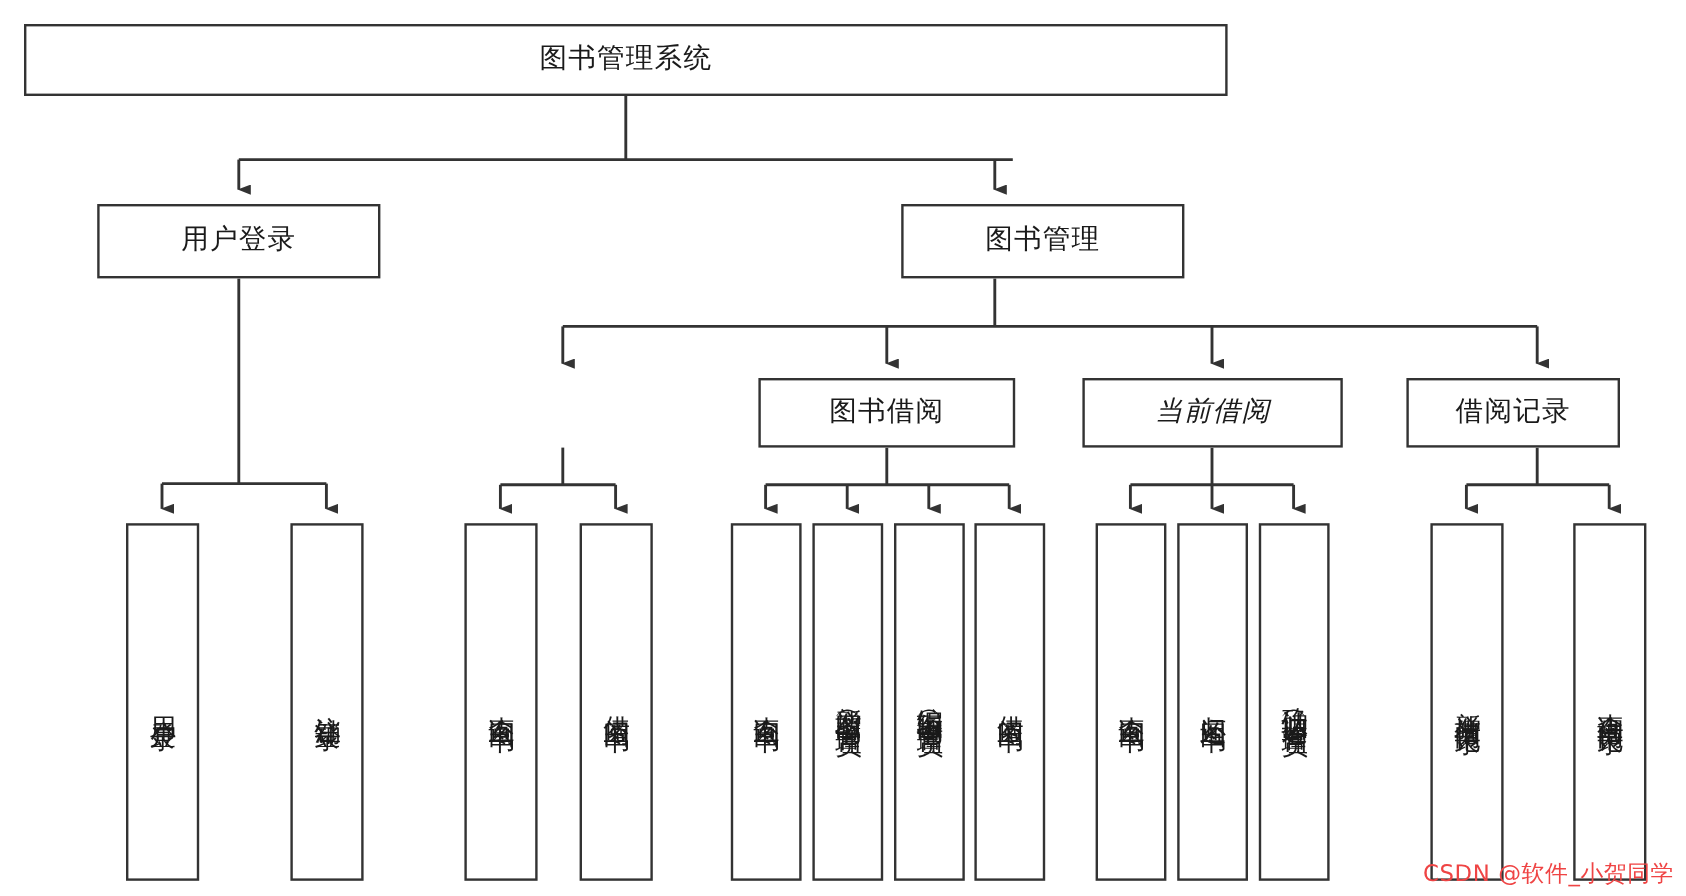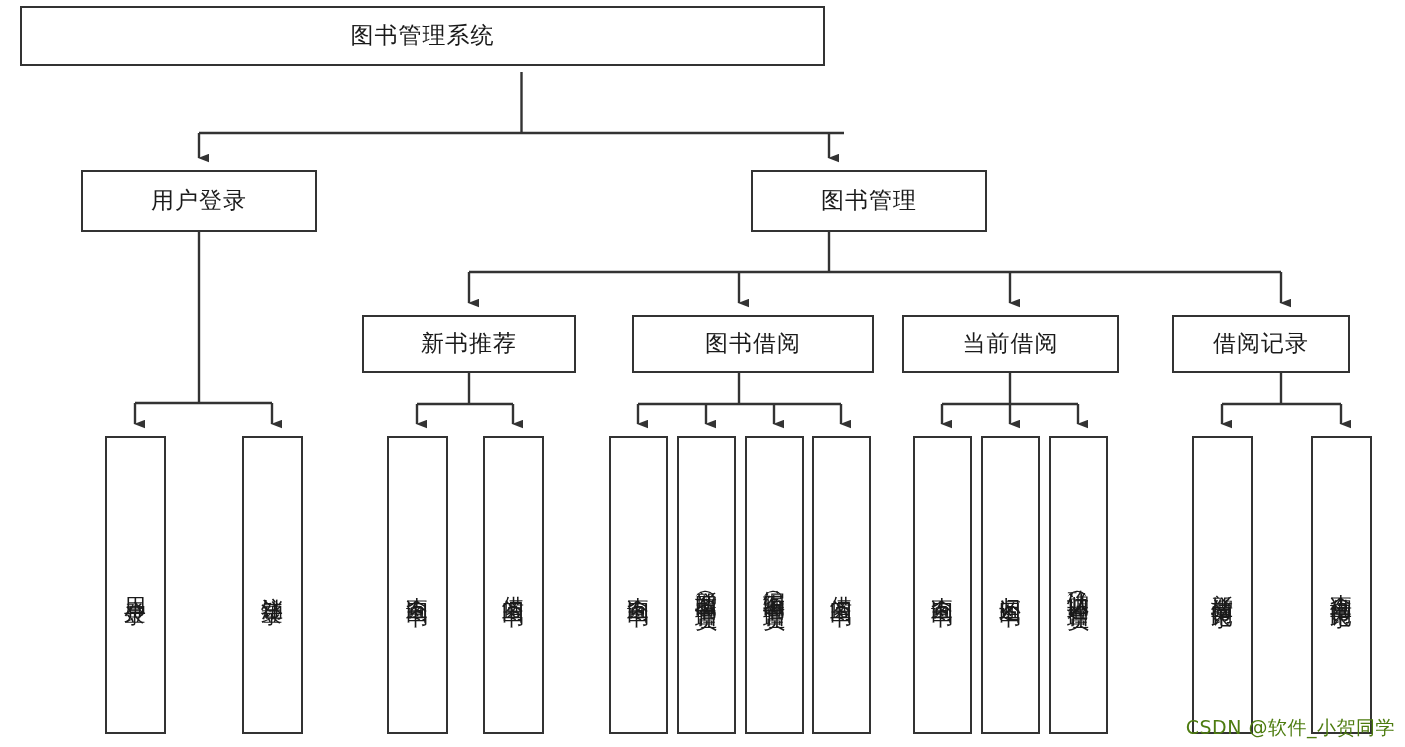--- a/index.html
+++ b/index.html
@@ -46,21 +46,21 @@
     line-height:1.32;
     letter-spacing:3px;
     white-space:nowrap;
     color:#1a1a1a;
   }
   .watermark{
     position:absolute;
     right:10px;
     bottom:6px;
     font-size:19px;
-    color:#4d7c0f;
+    color:#ef4444;
     letter-spacing:0.5px;
     white-space:nowrap;
     font-family:"DejaVu Sans","Liberation Sans",sans-serif;
   }
 </style>
 </head>
 <body>
 
 <div id="stage">
 
@@ -107,38 +107,35 @@
       <path d="M1010,404 L1010,424" marker-end="url(#ah)"></path>
       <path d="M1078,404 L1078,424" marker-end="url(#ah)"></path>
 
       <path d="M1281,373 L1281,404"></path>
       <path d="M1222,404 L1341,404"></path>
       <path d="M1222,404 L1222,424" marker-end="url(#ah)"></path>
       <path d="M1341,404 L1341,424" marker-end="url(#ah)"></path>
     </g>
   </svg>
 
-  <div class="node horiz" style="left:20px;top:6px;width:805px;height:60px;">
+  <div class="node horiz" style="left:20px;top:20px;width:1003px;height:60px;">
     <span>图书管理系统</span>
   </div>
 
   <div class="node horiz" style="left:81px;top:170px;width:236px;height:62px;">
     <span>用户登录</span>
   </div>
   <div class="node horiz" style="left:751px;top:170px;width:236px;height:62px;">
     <span>图书管理</span>
   </div>
 
-  <div class="node horiz" style="left:362px;top:315px;width:214px;height:58px;">
-    <span>新书推荐</span>
-  </div>
-  <div class="node horiz" style="left:632px;top:315px;width:242px;height:58px;">
+  <div class="node horiz" style="left:632px;top:315px;width:214px;height:58px;">
     <span>图书借阅</span>
   </div>
-  <div class="node horiz" style="left:902px;top:315px;width:217px;height:58px;">
+  <div class="node horiz" style="left:902px;top:315px;width:217px;height:58px;font-style:italic;">
     <span>当前借阅</span>
   </div>
   <div class="node horiz" style="left:1172px;top:315px;width:178px;height:58px;">
     <span>借阅记录</span>
   </div>
 
   <div class="node vert" style="left:105px;top:436px;width:61px;height:298px;">
     <span class="vlabel">用户登录</span>
   </div>
   <div class="node vert" style="left:242px;top:436px;width:61px;height:298px;">

